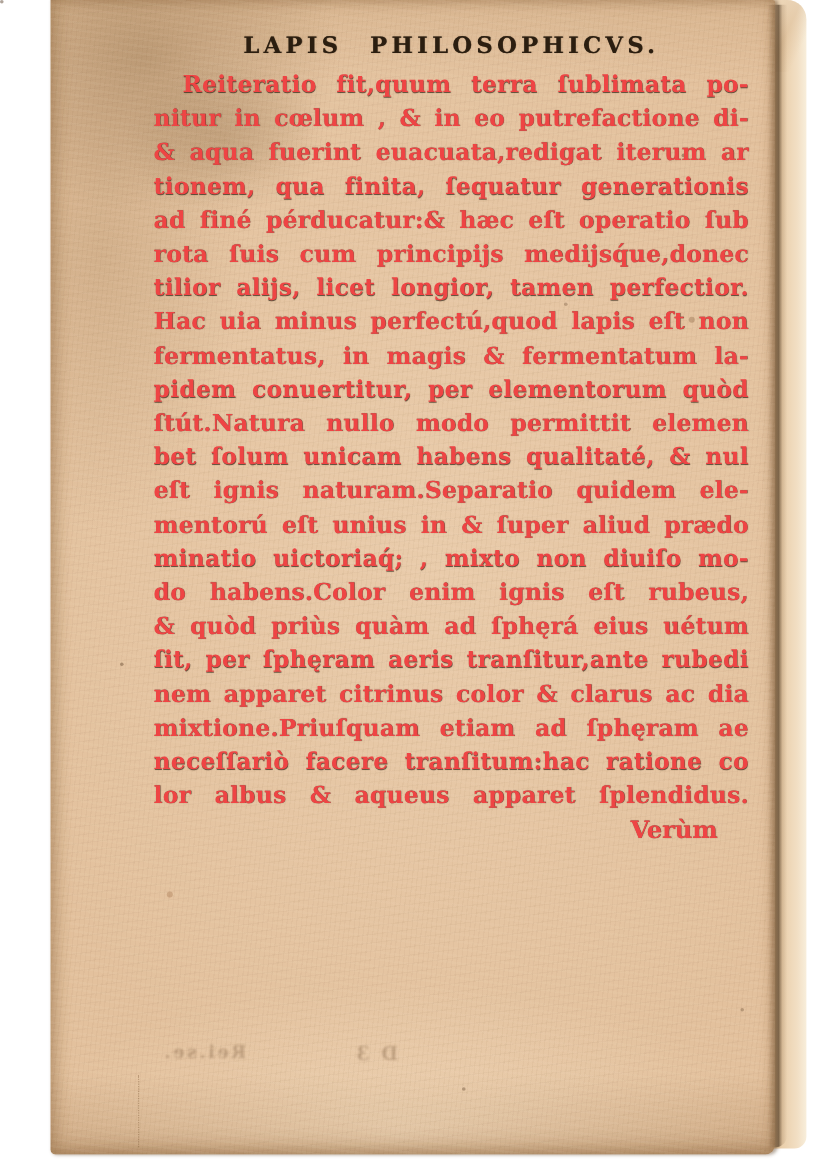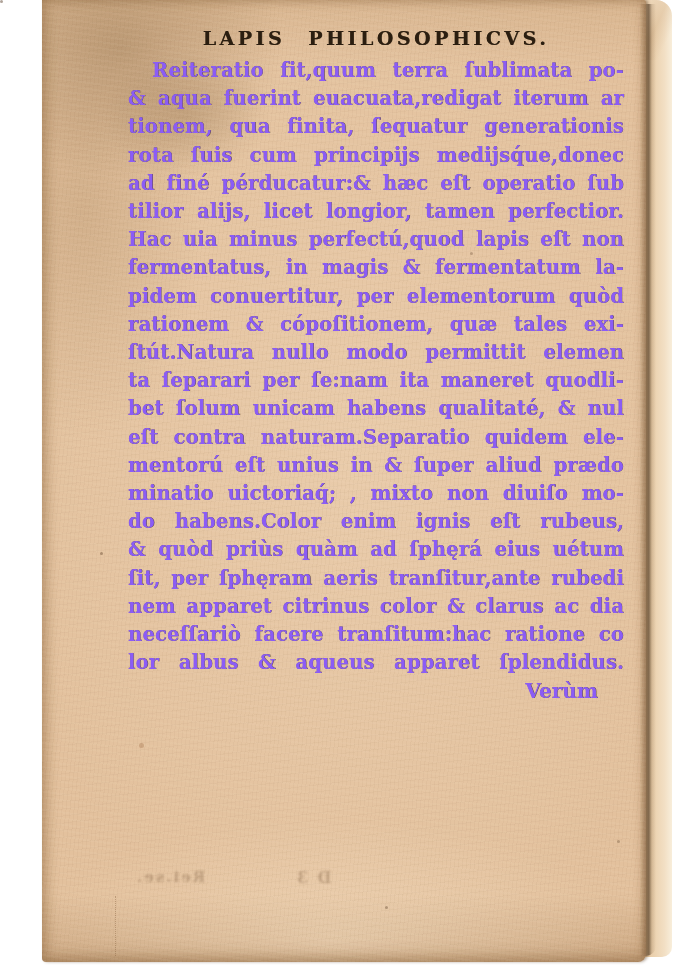--- a/index.html
+++ b/index.html
@@ -83,21 +83,21 @@
   }
 
   
   .running-head{
     position:absolute;left:128px;top:27px;width:496px;
     text-align:center;color:#2b1e10;
     font-size:19px;font-weight:700;letter-spacing:3.5px;word-spacing:13px;
     text-shadow:.3px .4px .6px rgba(43,30,16,.7);
   }
   .textblock{
-    position:absolute;left:128px;top:57px;width:496px;color:#8b5cf6;
+    position:absolute;left:128px;top:57px;width:496px;color:#ef4444;
   }
   .line{
     font-size:19.5px;line-height:28.2px;font-weight:700;
     text-align:justify;text-align-last:justify;
     letter-spacing:.2px;
     text-shadow:.3px .4px .6px rgba(43,30,16,.72);
   }
   .line.indent{padding-left:24px;}
   .catchword-line{
     font-size:20px;line-height:28.2px;font-weight:700;
@@ -126,39 +126,39 @@
   <div class="page"></div>
   <div class="grain"></div>
   <div class="crease"></div>
   <div class="specks"></div>
   <div class="dotted-crease"></div>
 
   <div class="running-head">LAPIS PHILOSOPHICVS.</div>
 
   <div class="textblock">
     <div class="line indent">Reiteratio fit,quum terra ſublimata po-</div>
+    <div class="line">nitur in cœlum , &amp; in eo putrefactione di-</div>
     <div class="line">&amp; aqua fuerint euacuata,redigat iterum ar</div>
     <div class="line">tionem, qua finita, ſequatur generationis</div>
+    <div class="line">ad finé pérducatur:&amp; hæc eſt operatio ſub</div>
     <div class="line">rota ſuis cum principijs medijsq́ue,donec</div>
-    <div class="line">ad finé pérducatur:&amp; hæc eſt operatio ſub</div>
     <div class="line">tilior alijs, licet longior, tamen perfectior.</div>
     <div class="line">Hac uia minus perfectú,quod lapis eſt non</div>
     <div class="line">fermentatus, in magis &amp; fermentatum la-</div>
     <div class="line">pidem conuertitur, per elementorum quòd</div>
-    <div class="line">rationem &amp; cópoſitionem, quæ tales exi-</div>
     <div class="line">ſtút.Natura nullo modo permittit elemen</div>
-    <div class="line">ta ſeparari per ſe:nam ita maneret quodli-</div>
     <div class="line">bet ſolum unicam habens qualitaté, &amp; nul</div>
-    <div class="line">eſt contra naturam.Separatio quidem ele-</div>
+    <div class="line">eſt ignis naturam.Separatio quidem ele-</div>
     <div class="line">mentorú eſt unius in &amp; ſuper aliud prædo</div>
     <div class="line">minatio uictoriaq́; , mixto non diuiſo mo-</div>
     <div class="line">do habens.Color enim ignis eſt rubeus,</div>
     <div class="line">&amp; quòd priùs quàm ad ſphęrá eius uétum</div>
     <div class="line">ſit, per ſphęram aeris tranſitur,ante rubedi</div>
     <div class="line">nem apparet citrinus color &amp; clarus ac dia</div>
+    <div class="line">mixtione.Priuſquam etiam ad ſphęram ae</div>
     <div class="line">neceſſariò facere tranſitum:hac ratione co</div>
     <div class="line">lor albus &amp; aqueus apparet ſplendidus.</div>
     <div class="catchword-line">Verùm</div>
   </div>
 
   <div class="bleed bleed-left">Rei.se.</div>
   <div class="bleed bleed-mid">D 3</div>
 
 </div>
 

